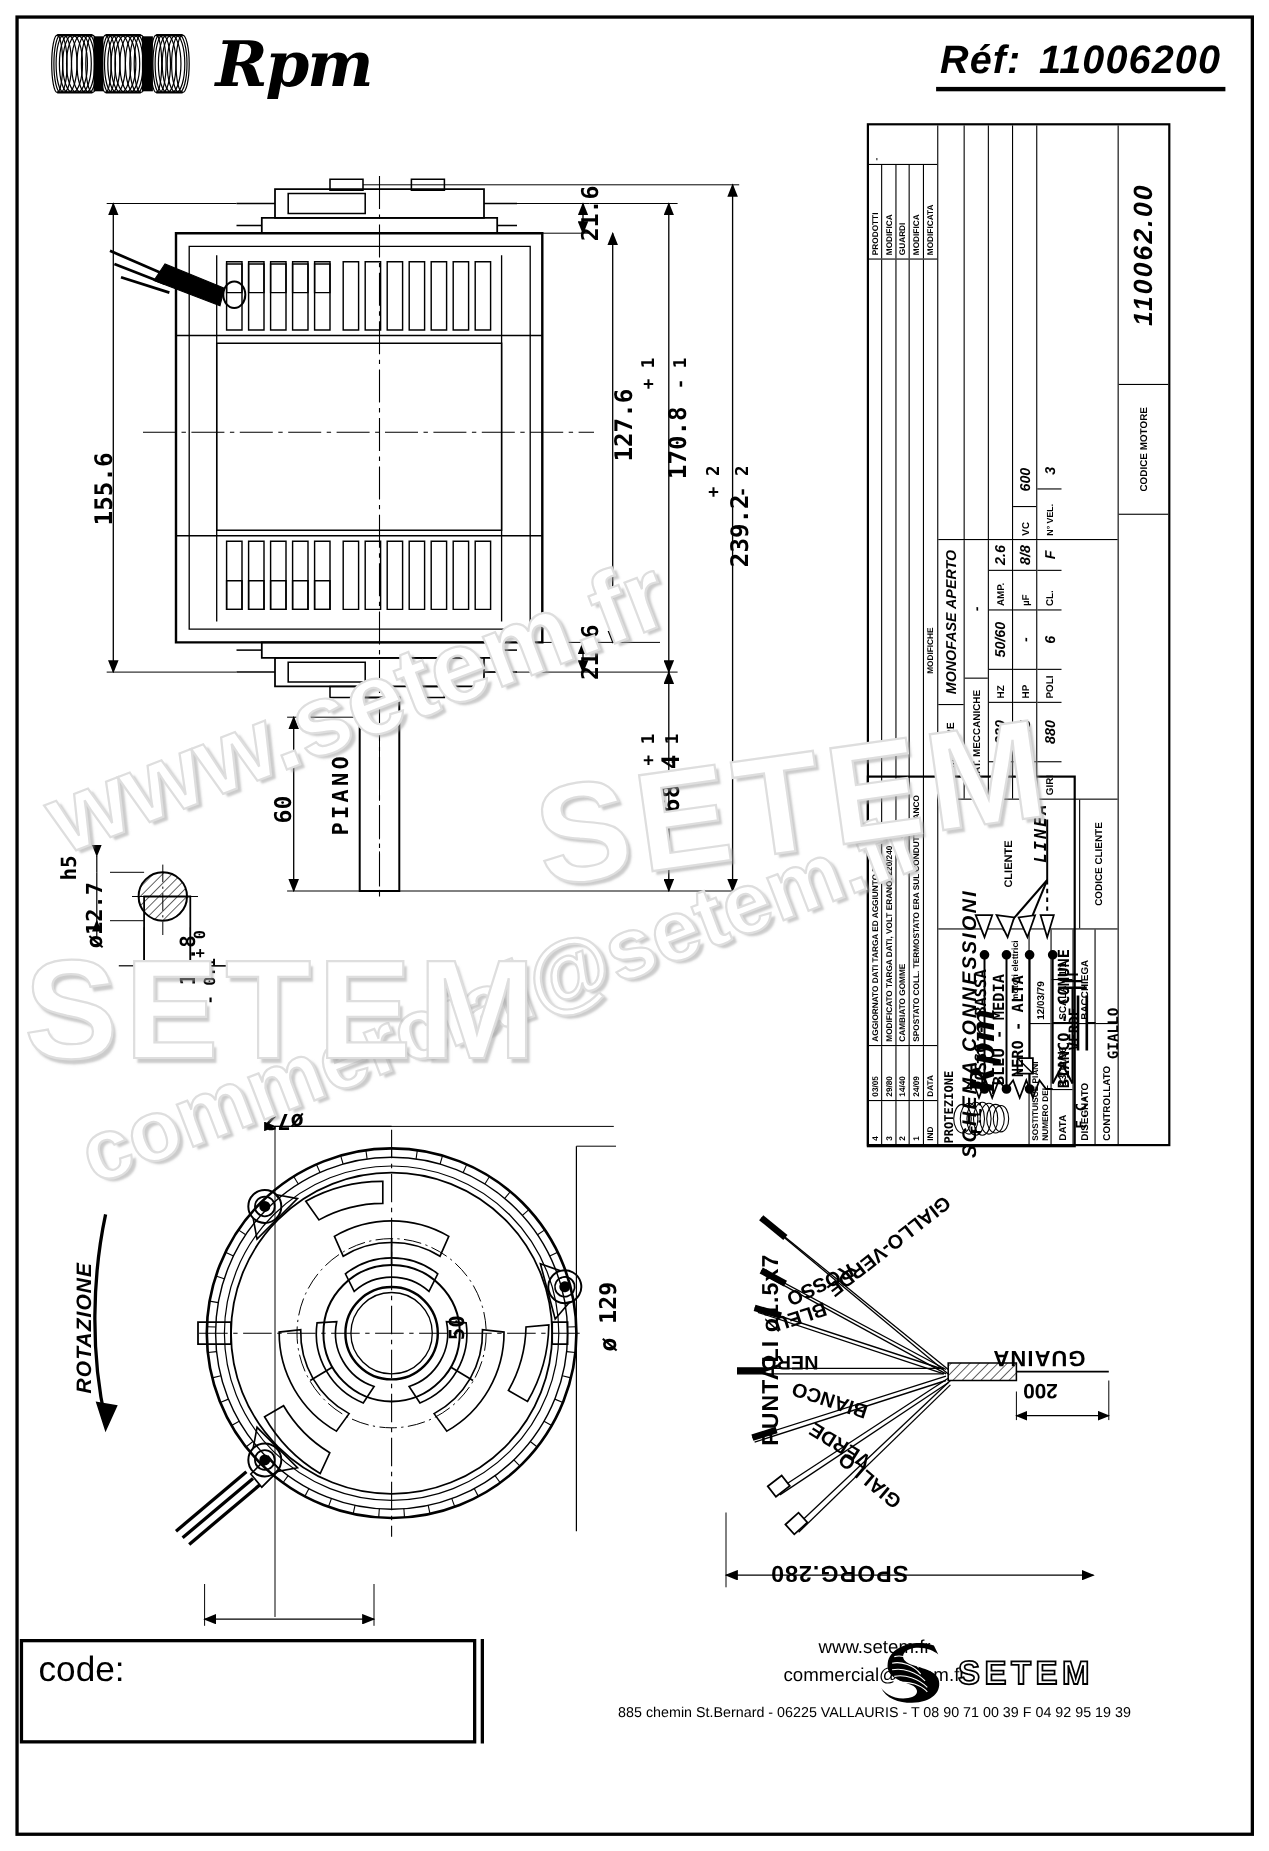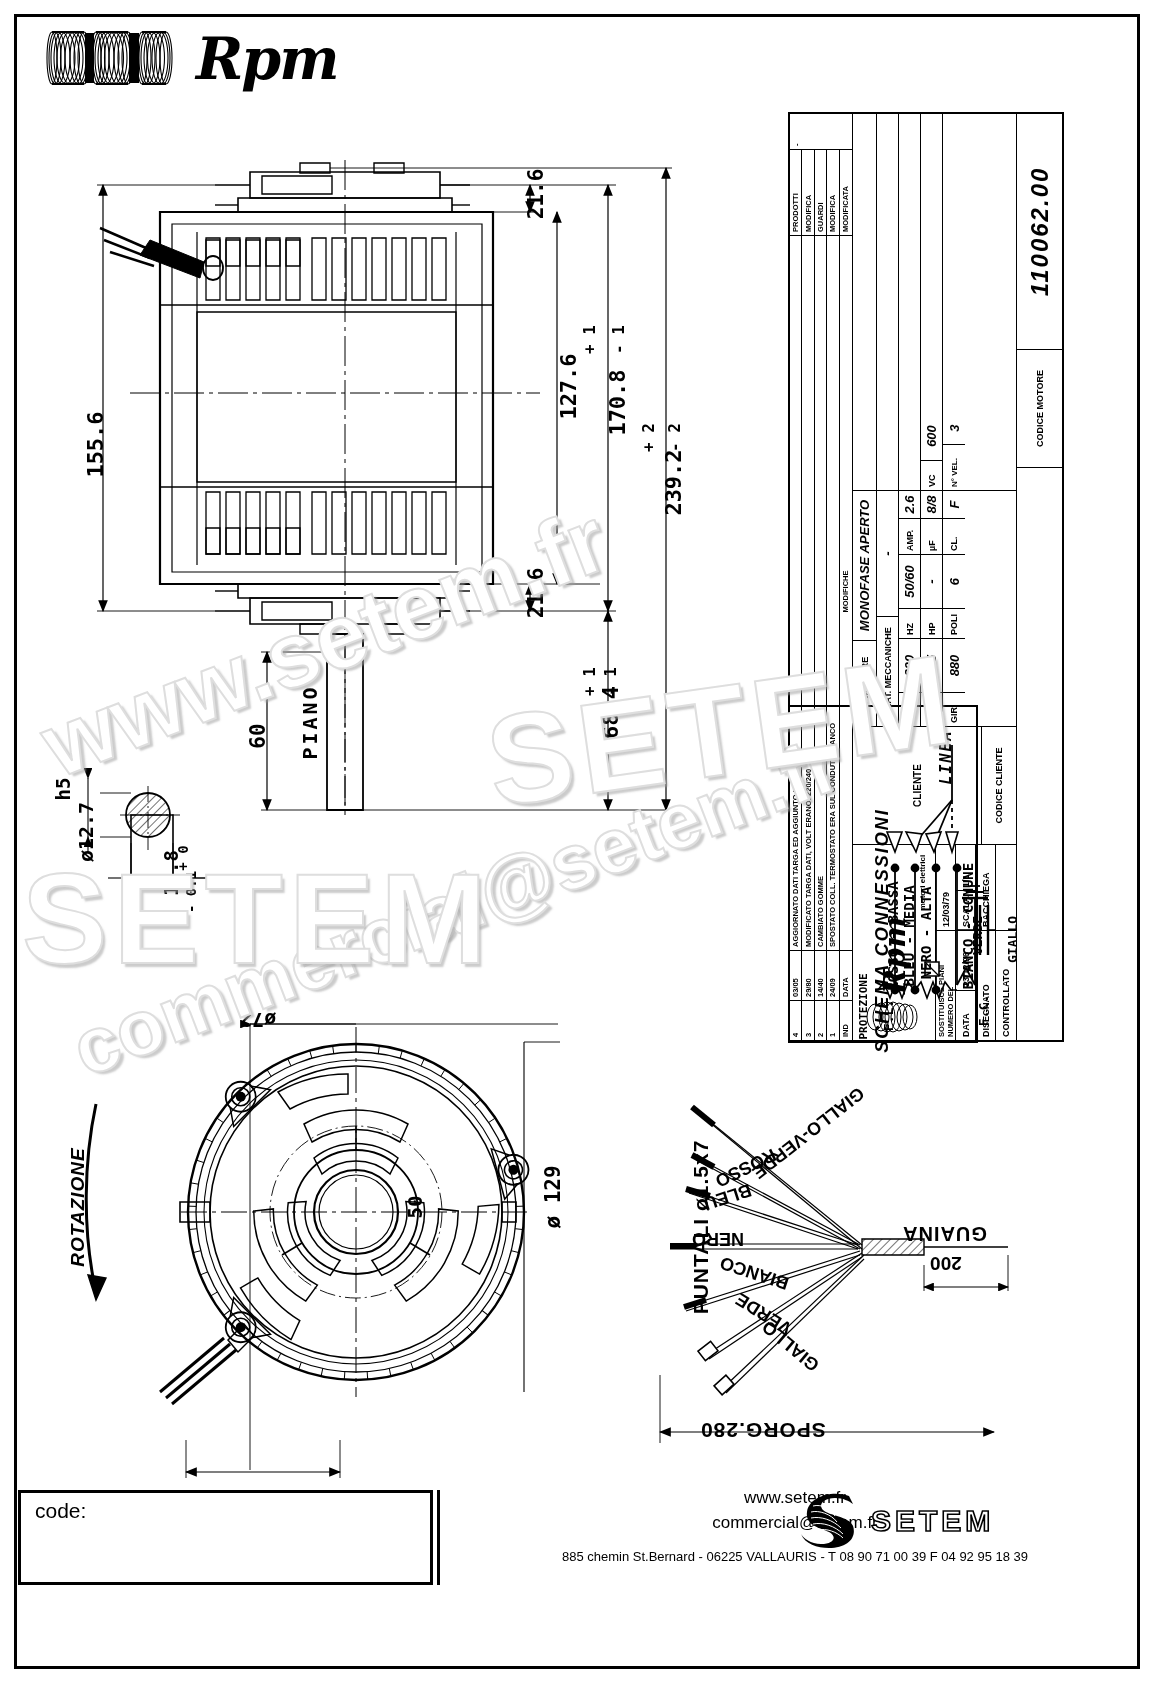--- a/index.html
+++ b/index.html
@@ -90,21 +90,21 @@
   .spec-lbl{ width:34px; font-size:9px; font-weight:bold; display:flex; align-items:center;
              border-right:1.5px solid #000; padding-left:3px;}
   .spec-num{ width:54px; font-size:13px; font-weight:bold; font-style:italic;
              display:flex; align-items:center; justify-content:center; border-right:1.5px solid #000;}
 
   
   .foot-box{
     position:absolute; left:18px; top:1490px; width:415px; height:95px;
     border:3px solid #000; background:#fff;
   }
-  .foot-code-lbl{ position:absolute; left:14px; top:6px; font-size:21px; font-family:"Liberation Sans", sans-serif;}
+  .foot-code-lbl{ position:absolute; left:14px; top:6px; font-size:32px; font-family:"Liberation Sans", sans-serif;}
   .foot-code-val{ position:absolute; left:105px; top:32px; font-size:46px; font-weight:bold;
                   font-family:"Liberation Sans", sans-serif; letter-spacing:-1px; }
   .foot-right{ position:absolute; left:450px; top:1486px; width:690px; text-align:center; }
   .foot-www{ font-size:17px; font-family:"Liberation Sans", sans-serif; line-height:1.45; }
   .foot-addr{ font-size:13px; font-family:"Liberation Sans", sans-serif; margin-top:14px; }
   .setem-logo{ position:absolute; left:795px; top:1488px; display:flex; align-items:center; }
   .setem-word{
     font-family:"Liberation Sans", sans-serif;
     font-size:30px; font-weight:bold; letter-spacing:4px;
     color:#fff; -webkit-text-stroke:1.6px #000;
@@ -159,20 +159,23 @@
           </g>
           <path d="M14 4 H46 M14 56 H46 M58 4 H90 M58 56 H90 M104 4 H128 M104 56 H128" stroke-width="2.2"></path>
           <rect x="47" y="5" width="9" height="50" fill="#000" stroke="none"></rect>
           <rect x="91" y="5" width="10" height="50" fill="#000" stroke="none"></rect>
         </g>
       </svg>
     </span>
     <span class="brand">Rpm</span>
   </div>
 
+  <div class="hdr-ref">
+    <span class="reflbl">Réf:</span><span>11006200</span>
+  </div>
 
   <svg class="draw">
     <defs>
       <marker id="ar" markerWidth="10" markerHeight="8" refX="9" refY="4" orient="auto">
         <path d="M0,0 L10,4 L0,8 z" fill="#000"></path>
       </marker>
       <marker id="arS" markerWidth="10" markerHeight="8" refX="1" refY="4" orient="auto">
         <path d="M10,0 L0,4 L10,8 z" fill="#000"></path>
       </marker>
       <marker id="arO" markerWidth="12" markerHeight="10" refX="11" refY="5" orient="auto">
@@ -747,21 +750,21 @@
   <div class="wm" style="left:478px; top:690px; font-size:128px; letter-spacing:6px; transform:rotate(-8deg); transform-origin:left top;">SETEM</div>
 
   <div class="foot-box">
     <div class="foot-code-lbl">code:</div>
   </div>
   <div class="foot-divider"></div>
 
   <div class="foot-right">
     <div class="foot-www">www.setem.fr</div>
     <div class="foot-www">commercial@setem.fr</div>
-    <div class="foot-addr">885 chemin St.Bernard  -  06225 VALLAURIS  -  T 08 90 71 00 39   F 04 92 95 18 39</div>
+    <div class="foot-addr">885 chemin St.Bernard  -  06225 VALLAURIS  -  T 08 90 71 00 39   F 04 92 95 19 39</div>
   </div>
 
   <div class="setem-logo">
     <span>
       <svg width="72" height="62" viewBox="0 0 72 62">
         <g>
           <path d="M54 8 C38 2, 14 8, 12 24 C10 38, 26 40, 34 44 C42 48, 40 56, 26 56 C16 56, 8 50, 6 46
                    C10 56, 22 60, 34 60 C52 60, 62 50, 58 38 C54 28, 34 28, 28 22 C23 17, 28 10, 40 10
                    C48 10, 54 13, 58 16 Z" fill="#000"></path>
           <g stroke="#fff" stroke-width="1" fill="none">

